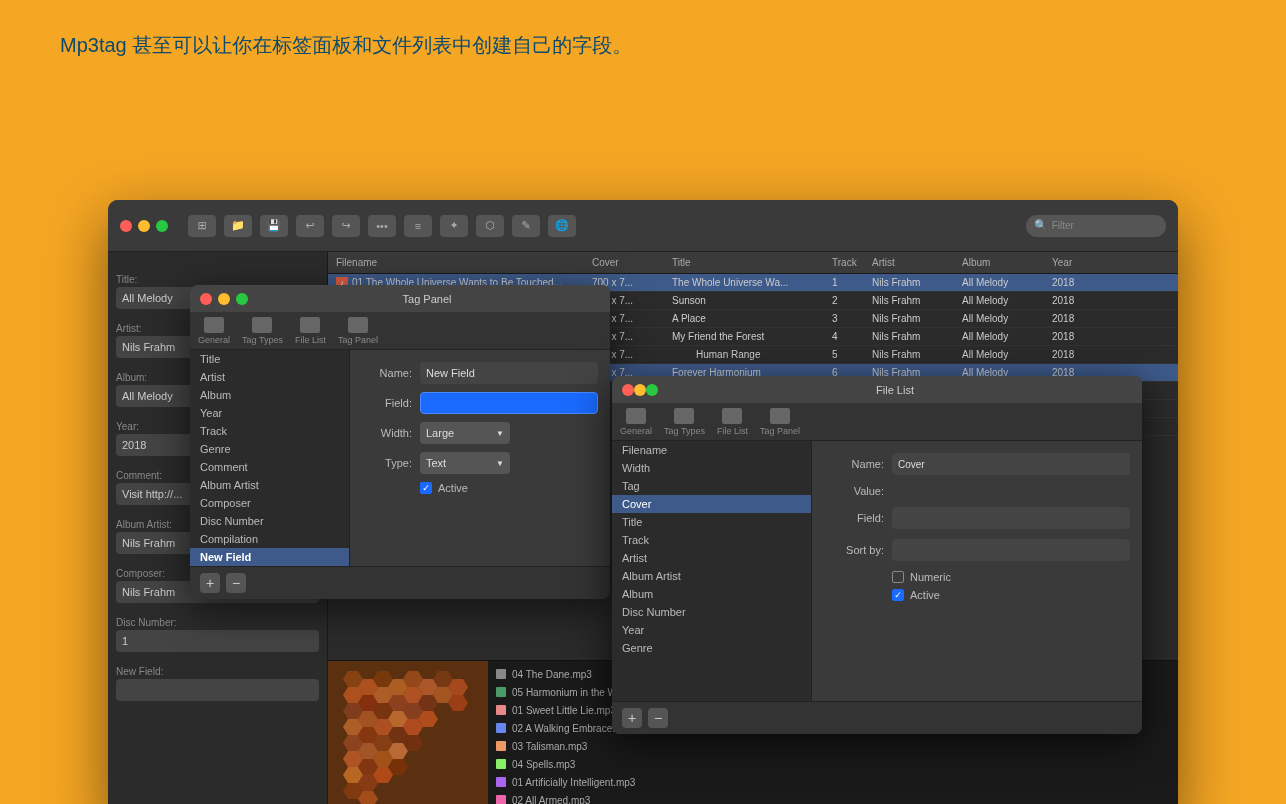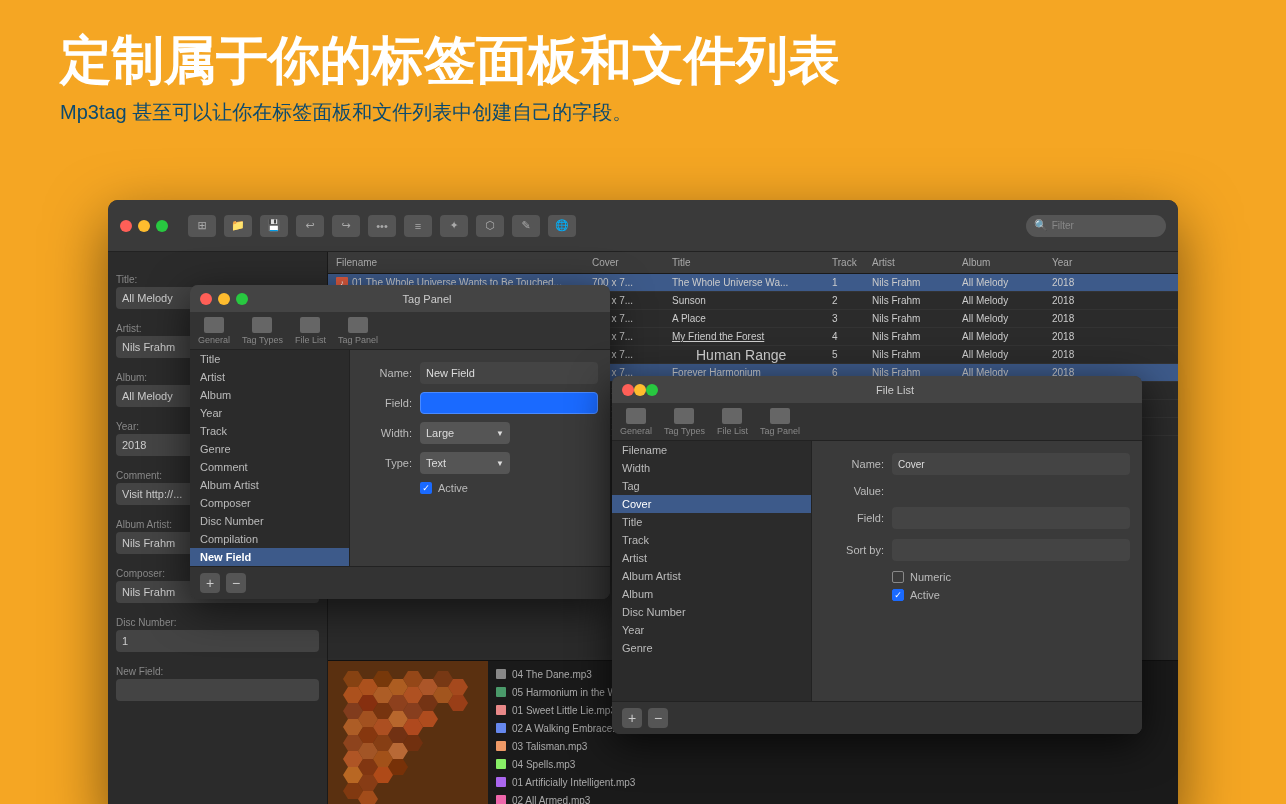--- a/index.html
+++ b/index.html
@@ -510,21 +510,20 @@
       padding: 6px 10px;
       background: #333;
       border-top: 1px solid #222;
       gap: 6px;
     }
   </style>
 </head>
 <body>
 
 <div class="header-area">
-  <div class="header-title">定制属于你的标签面板和文件列表</div>
   <div class="header-subtitle">Mp3tag 甚至可以让你在标签面板和文件列表中创建自己的字段。</div>
 </div>
 
 <div class="app-window">
 
   <div class="toolbar">
     <div class="traffic-lights">
       <div class="traffic-light tl-red"></div>
       <div class="traffic-light tl-yellow"></div>
       <div class="traffic-light tl-green"></div>
@@ -639,30 +638,30 @@
           <div class="col-artist" style="font-size:10px;">Nils Frahm</div>
           <div class="col-album" style="font-size:10px;">All Melody</div>
           <div class="col-year" style="font-size:10px;">2018</div>
         </div>
         <div class="file-row">
           <div class="col-filename">
               <div class="file-icon">♪</div>
               <span style="font-size:10px;color:#ccc;">04 My Friend the Forest.mp3</span>
             </div>
           <div class="col-cover" style="font-size:10px;">700 x 7...</div>
-          <div class="col-title" style="font-size:10px;text-decoration:underline;">My Friend the Forest</div>
+          <div class="col-title" style="font-size:10px;">My Friend the Forest</div>
           <div class="col-track" style="font-size:10px;">4</div>
           <div class="col-artist" style="font-size:10px;">Nils Frahm</div>
           <div class="col-album" style="font-size:10px;">All Melody</div>
           <div class="col-year" style="font-size:10px;">2018</div>
         </div>
         <div class="file-row">
           <div class="col-filename"></div>
           <div class="col-cover" style="font-size:10px;">700 x 7...</div>
-          <div class="col-title" style="font-size:14px;padding-left:24px;">Human Range</div>
+          <div class="col-title" style="font-size:10px;padding-left:24px;">Human Range</div>
           <div class="col-track" style="font-size:10px;">5</div>
           <div class="col-artist" style="font-size:10px;">Nils Frahm</div>
           <div class="col-album" style="font-size:10px;">All Melody</div>
           <div class="col-year" style="font-size:10px;">2018</div>
         </div>
         <div class="file-row selected">
           <div class="col-filename"></div>
           <div class="col-cover" style="font-size:10px;">700 x 7...</div>
           <div class="col-title" style="font-size:10px;">Forever Harmonium</div>
           <div class="col-track" style="font-size:10px;">6</div>

